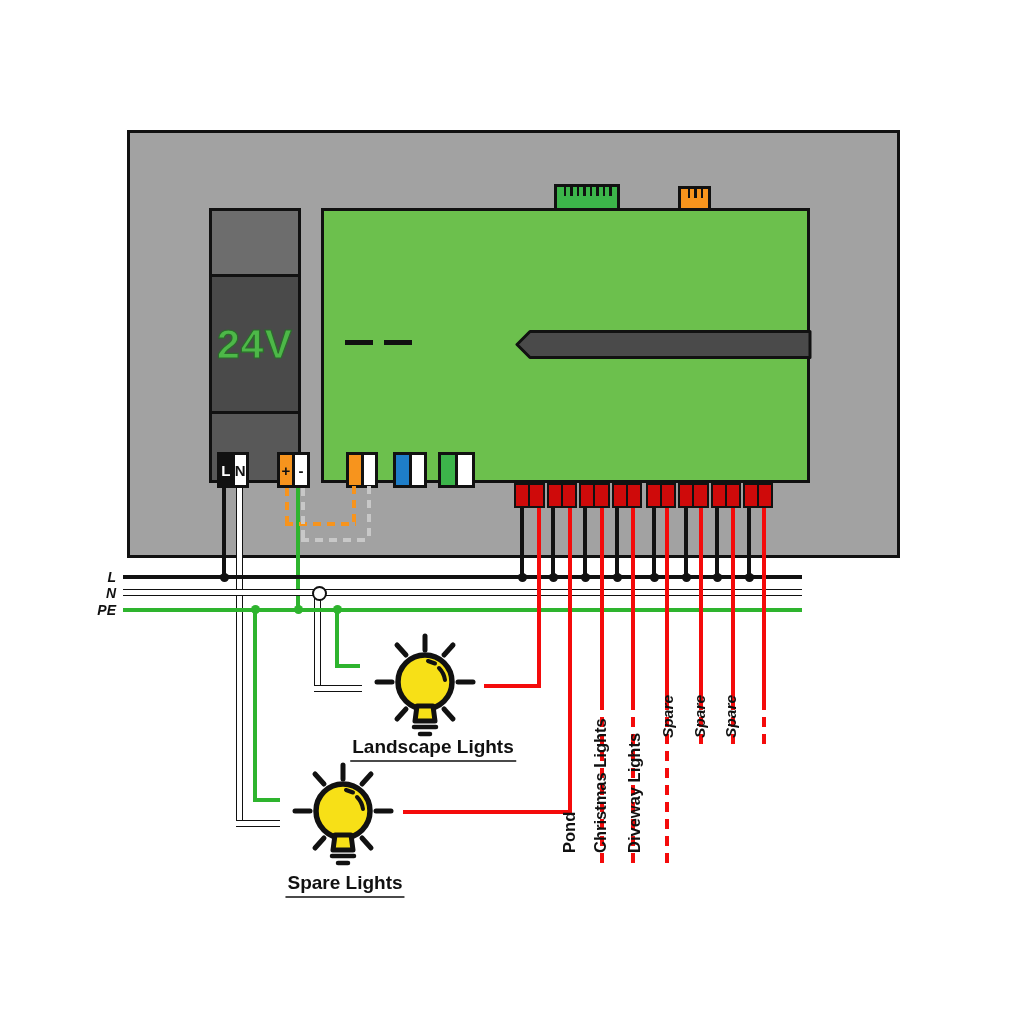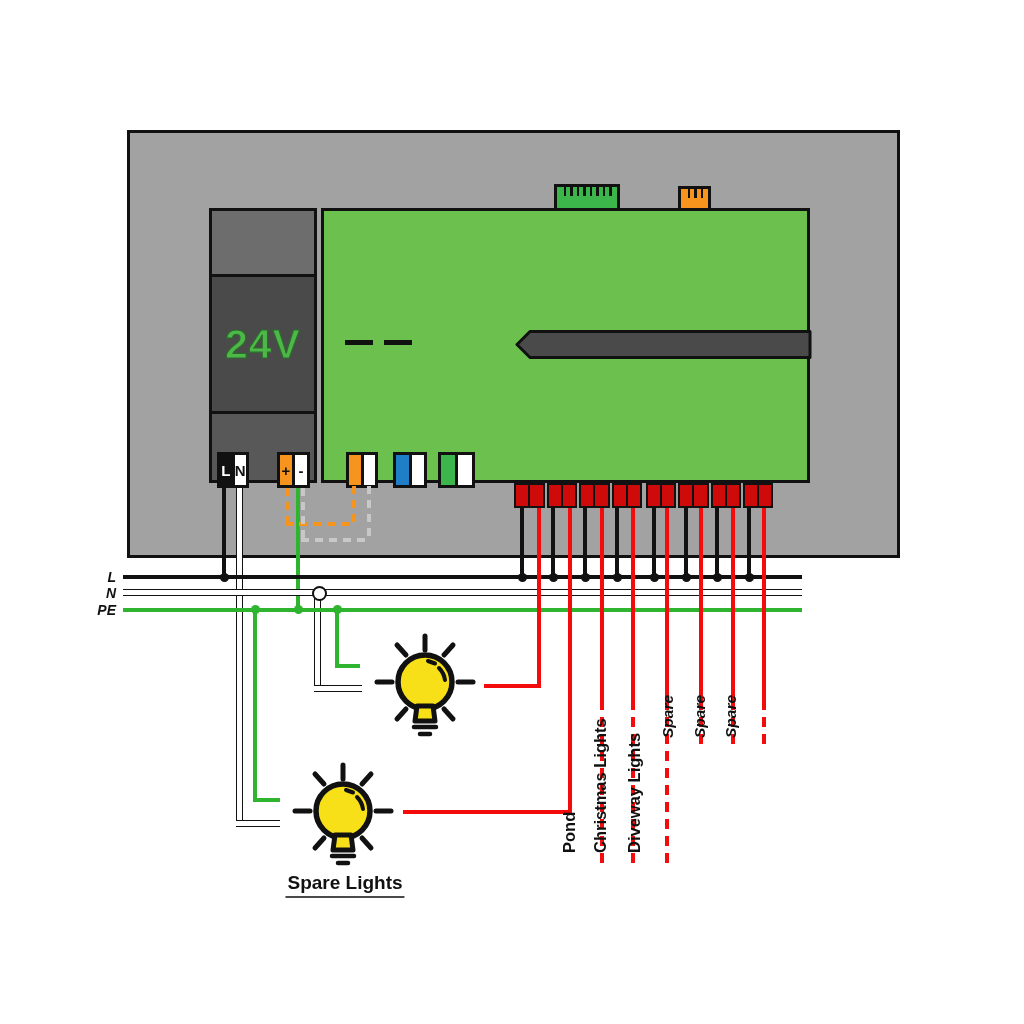--- a/index.html
+++ b/index.html
@@ -2,21 +2,21 @@
 <html><head>
 <meta charset="utf-8">
 <style>
   html,body{margin:0;padding:0;background:#fff;}
   #canvas{position:relative;width:1024px;height:1024px;background:#fff;overflow:hidden;
           font-family:"Liberation Sans",sans-serif;color:#111;}
   .abs{position:absolute;box-sizing:border-box;}
 
   
   .enclosure{left:127px;top:130px;width:773px;height:428px;background:#a2a2a2;border:3px solid #111;}
-  .psu{left:209px;top:208px;width:108px;height:275px;border:3px solid #111;background:#fde047;
+  .psu{left:209px;top:208px;width:92px;height:275px;border:3px solid #111;background:#fde047;
        display:flex;flex-direction:column;text-align:right;}
   .psu-top{height:63px;background:#6d6d6d;border-bottom:3px solid #111;}
   .psu-mid{height:134px;background:#4a4a4a;border-bottom:3px solid #111;
            display:flex;align-items:center;justify-content:center;}
   .psu-voltage{font-size:41px;font-weight:bold;color:#4db848;letter-spacing:1px;
                -webkit-text-stroke:1.2px #2c6b2c;}
   .psu-bot{flex:1;background:#585858;}
   .board{left:321px;top:208px;width:489px;height:275px;background:#6cc04d;border:3px solid #111;}
   .conn{border:3px solid #111;}
   .conn-green{left:554px;top:184px;width:66px;height:27px;background:#3cb54a;}
@@ -240,20 +240,21 @@
       <line x1="85" y1="89" x2="76" y2="79" stroke-width="5"></line>
     </g>
     <circle cx="57" cy="52" r="27" fill="#f7e017" stroke="#111" stroke-width="5.5"></circle>
     <line x1="60" y1="31" x2="67" y2="33.5" stroke="#111" stroke-width="4" stroke-linecap="round"></line>
     <path d="M71,38 Q76,43 77,50" fill="none" stroke="#111" stroke-width="4" stroke-linecap="round"></path>
     <path d="M49,76 L47,91 L67,91 L65,76 Z" fill="#f7e017" stroke="#111" stroke-width="5" stroke-linejoin="round"></path>
     <line x1="46" y1="97" x2="68" y2="97" stroke="#111" stroke-width="4.5" stroke-linecap="round"></line>
     <line x1="52" y1="104" x2="62" y2="104" stroke="#111" stroke-width="4.5" stroke-linecap="round"></line>
   </svg>
 
+  <div class="abs light-label" style="left:433px;top:736px;">Landscape Lights</div>
   <div class="abs light-label" style="left:345px;top:872px;">Spare Lights</div>
 
   <div class="abs vlabel" style="left:578px;top:835px;">Pond</div>
   <div class="abs vlabel" style="left:609px;top:835px;">Christmas Lights</div>
   <div class="abs vlabel" style="left:643px;top:835px;">Diveway Lights</div>
   <div class="abs vlabel it" style="left:677px;top:720px;">Spare</div>
   <div class="abs vlabel it" style="left:709px;top:720px;">Spare</div>
   <div class="abs vlabel it" style="left:740px;top:720px;">Spare</div>
 
 </div>

